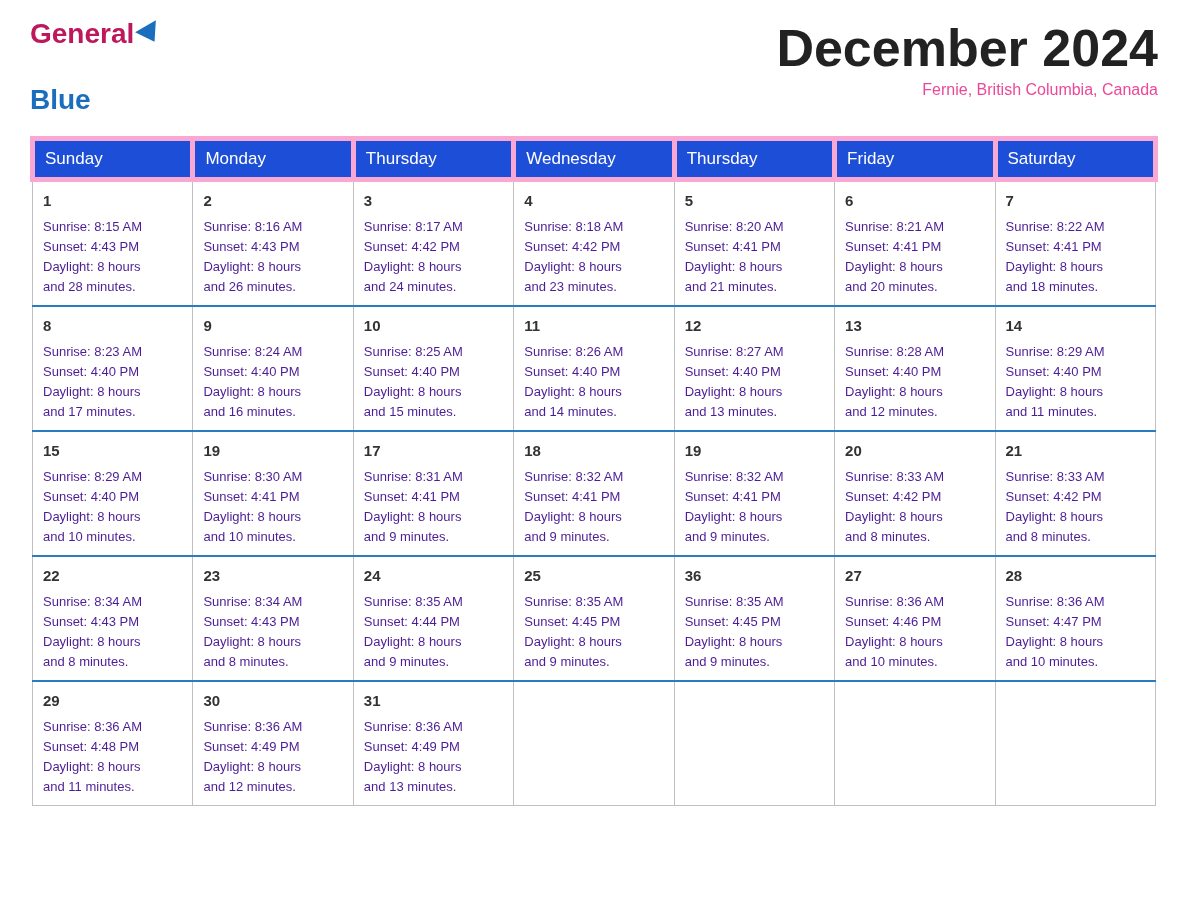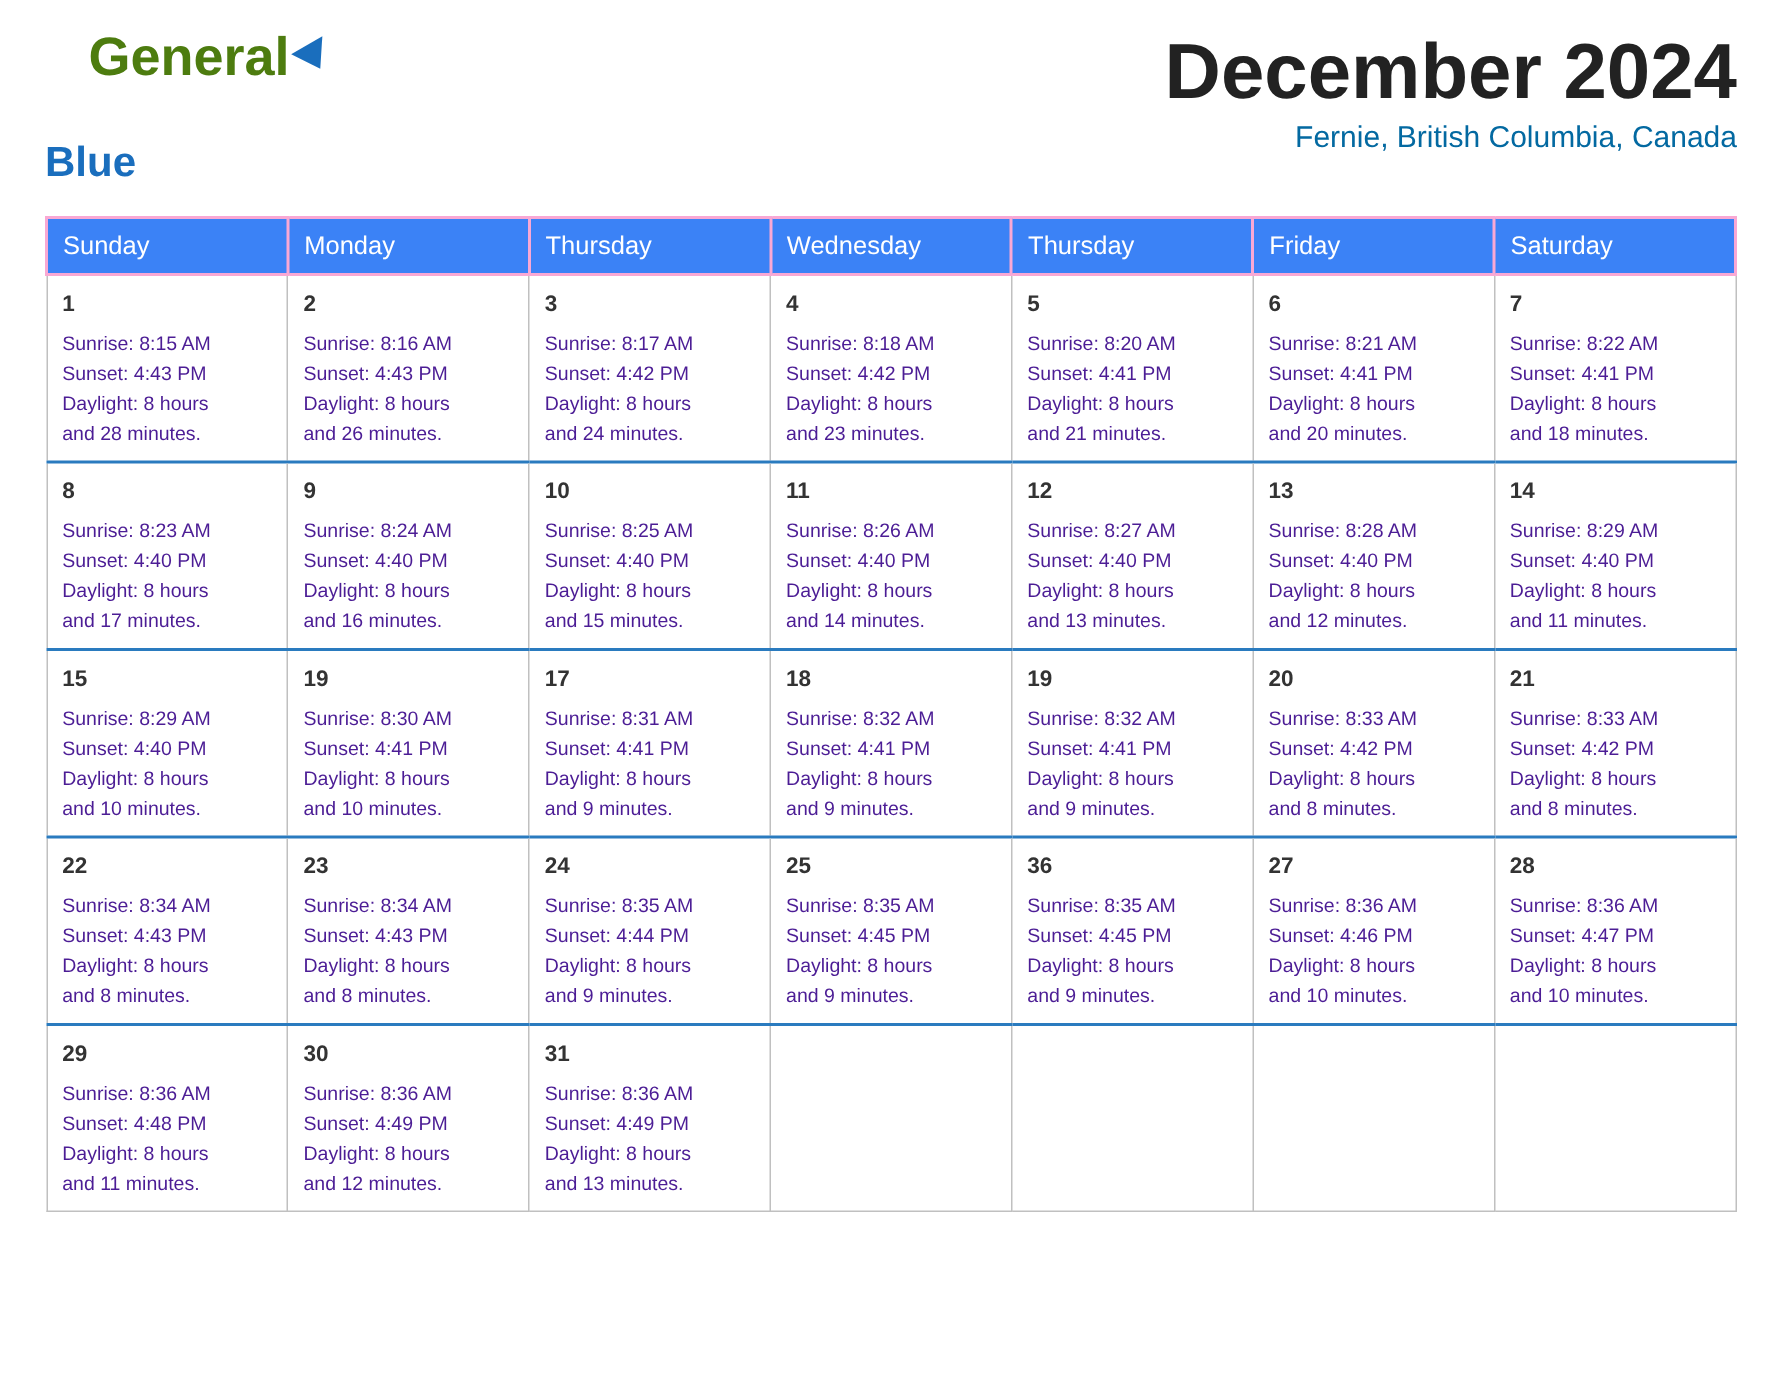--- a/index.html
+++ b/index.html
@@ -15,24 +15,23 @@
       justify-content: space-between;
       align-items: flex-start;
       margin-bottom: 20px;
     }
     .logo {
       display: flex;
       flex-direction: column;
       align-items: flex-start;
     }
     .logo-general {
-      font-size: 36px;
+      font-size: 28px;
       font-weight: bold;
-      color: #4d7c0f;
-      margin-left: 29px;
+      color: #be185d;
     }
     .logo-blue {
       font-size: 28px;
       font-weight: bold;
       color: #1a6ebd;
       margin-top: 36px;
     }
     .logo-triangle {
       display: inline-block;
       width: 0;
@@ -53,36 +52,36 @@
       text-align: right;
     }
     .month-title {
       font-size: 52px;
       font-weight: bold;
       color: #222;
       line-height: 1.1;
       text-align: right;
     }
     .location-title {
-      font-size: 20px;
-      color: #0369a1;
+      font-size: 16px;
+      color: #ec4899;
       margin-top: 4px;
     }
     .calendar-table {
       width: 100%;
       border-collapse: collapse;
     }
     .calendar-table th {
-      background: #3b82f6;
+      background: #1d4ed8;
       color: #fff;
       font-size: 17px;
       font-weight: normal;
       padding: 8px 10px;
       text-align: left;
-      border: 2px solid #f9a8d4;
+      border: 5px solid #f9a8d4;
     }
     .calendar-table td {
       vertical-align: top;
       padding: 8px 10px;
       border: 1px solid #c0c0c0;
       width: 14.28%;
       font-size: 13px;
       color: #333;
       line-height: 1.5;
       min-height: 110px;

